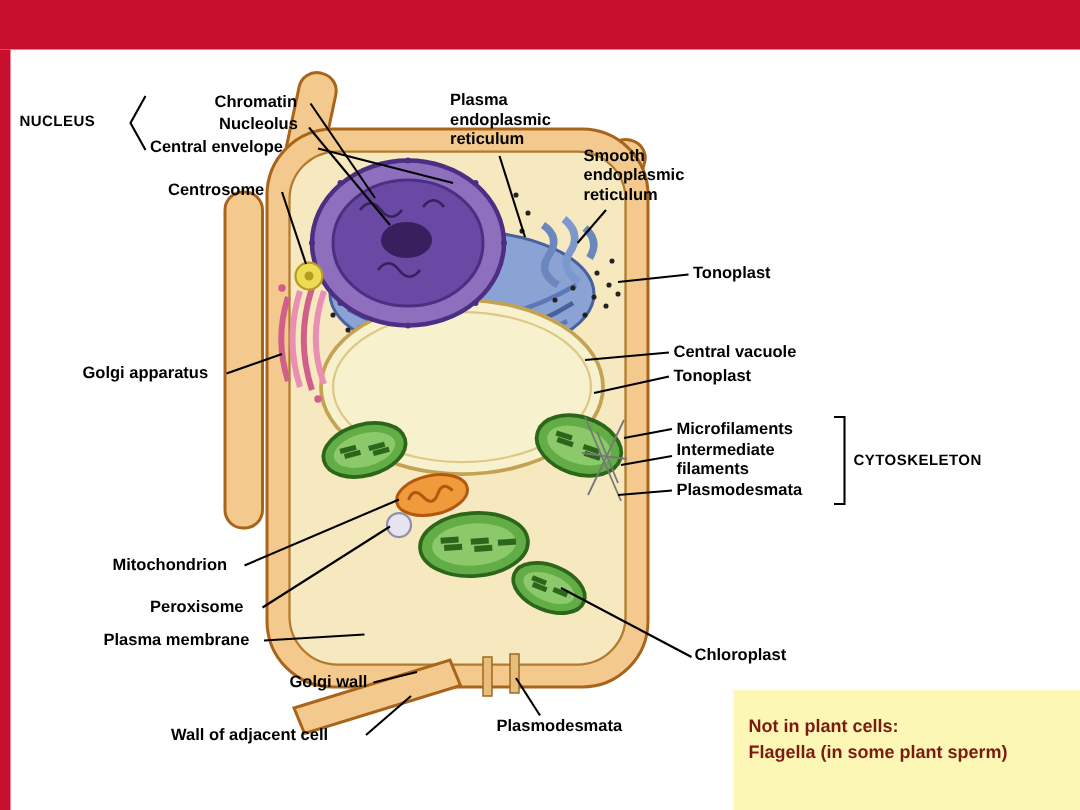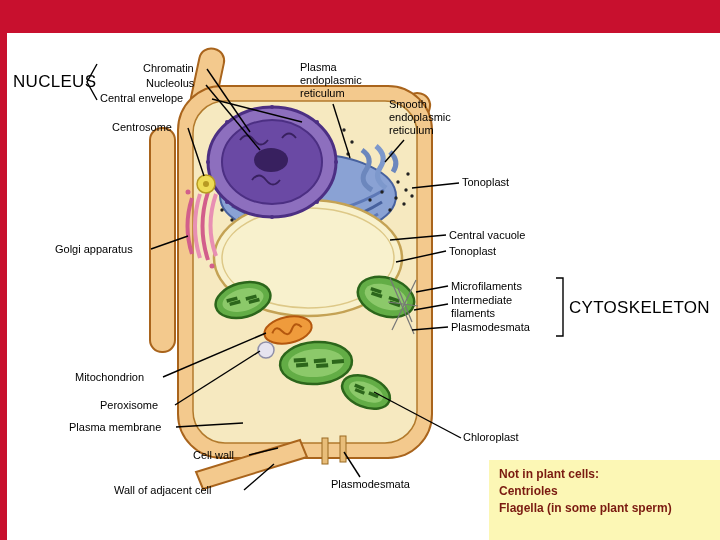--- a/index.html
+++ b/index.html
@@ -5,28 +5,28 @@
   html,body{margin:0;padding:0}
   body{
     width:720px;height:540px;position:relative;overflow:hidden;
     background:#ffffff;
     font-family:"Liberation Sans", sans-serif;
   }
   .bar-top{position:absolute;left:0;top:0;width:720px;height:33px;background:#c8102e}
   .bar-left{position:absolute;left:0;top:33px;width:7px;height:507px;background:#c8102e}
   svg.art{position:absolute;left:0;top:0;width:720px;height:540px}
   .lbl{
-    position:absolute;font-weight:normal;font-size:11px;line-height:13px;
+    position:absolute;font-weight:bold;font-size:11px;line-height:13px;
     color:#000;white-space:pre-line;
   }
-  .caps{font-size:17px;letter-spacing:.3px}
+  .caps{font-size:10px;letter-spacing:.3px}
   .note{
     position:absolute;left:489px;top:460px;width:231px;height:80px;
     background:#fcf7b5;color:#7a1a10;font-weight:bold;font-size:12px;
-    line-height:17px;padding:6px 0 0 10px;box-sizing:border-box;
+    line-height:17px;padding:16px 0 0 10px;box-sizing:border-box;
   }
 </style>
 </head>
 <body>
 
 <div class="bar-top" style="background: rgb(200, 16, 46);"></div>
 <div class="bar-left" style="background: rgb(200, 16, 46);"></div>
 
 <svg class="art" viewBox="0 0 720 540">
 
@@ -208,22 +208,21 @@
 <div class="lbl" style="left:449px;top:245px">Tonoplast</div>
 <div class="lbl" style="left:451px;top:280px">Microfilaments</div>
 <div class="lbl" style="left:451px;top:294px">Intermediate
 filaments</div>
 <div class="lbl" style="left:451px;top:321px">Plasmodesmata</div>
 <div class="lbl caps" style="left:569px;top:301px">CYTOSKELETON</div>
 <div class="lbl" style="left:55px;top:243px">Golgi apparatus</div>
 <div class="lbl" style="left:75px;top:371px">Mitochondrion</div>
 <div class="lbl" style="left:100px;top:399px">Peroxisome</div>
 <div class="lbl" style="left:69px;top:421px">Plasma membrane</div>
-<div class="lbl" style="left:193px;top:449px">Cell wall</div>
+<div class="lbl" style="left:193px;top:449px">Golgi wall</div>
 <div class="lbl" style="left:114px;top:484px">Wall of adjacent cell</div>
 <div class="lbl" style="left:331px;top:478px">Plasmodesmata</div>
 <div class="lbl" style="left:463px;top:431px">Chloroplast</div>
 
 <div class="note" style="background: rgb(252, 247, 181);">
   <div>Not in plant cells:</div>
-  <div>Centrioles</div>
   <div>Flagella (in some plant sperm)</div>
 </div>
 
 </body></html>

